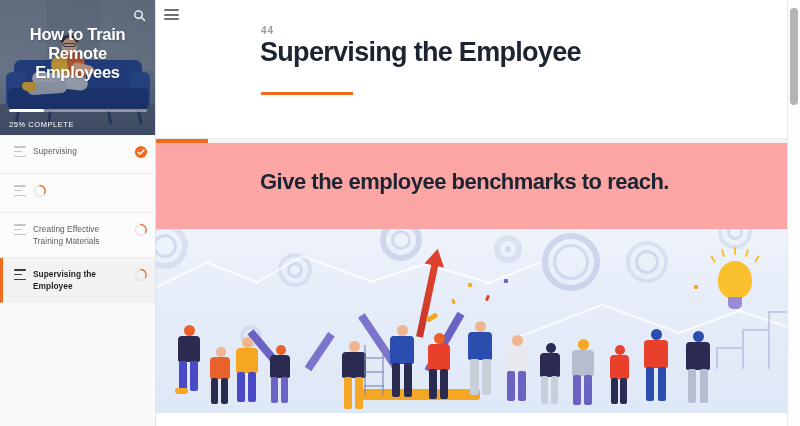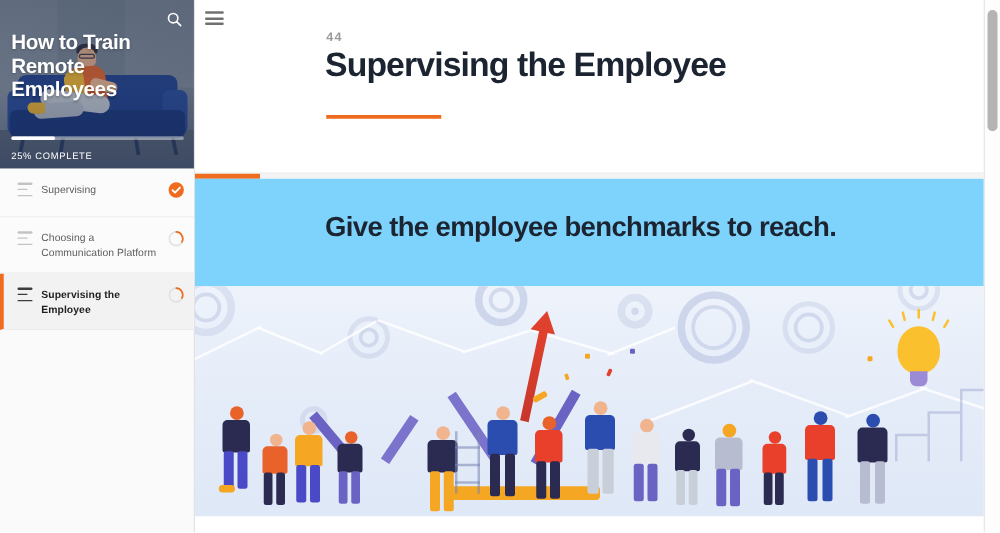--- a/index.html
+++ b/index.html
@@ -27,20 +27,21 @@
     overflow: hidden;
   }
 
   
   #hero {
     position: relative;
     width: 156px;
     height: 135px;
     overflow: hidden;
     background: #6d7f93;
+    text-align: center;
   }
   .hero-art { position: absolute; inset: 0; }
   .hero-wall {
     position: absolute; left: 0; top: 0; width: 156px; height: 104px;
     background: linear-gradient(160deg,#8491a3 0%,#7a8799 45%,#6e7b8d 100%);
   }
   .hero-wall-panel {
     position: absolute; background: rgba(255,255,255,0.07);
   }
   .hero-floor {
@@ -235,21 +236,21 @@
 
   #tabs-bar {
     position:relative; height:4px; background:#f3f3f3; width:100%;
   }
   #tab-progress {
     height:4px; background:#ef6c1f;
   }
 
   #section {
     position:relative;
-    background:#7dd3fc;
+    background:#fca5a5;
     height:86px;
   }
   #section-heading {
     position:absolute; left:104px; top:24px; right:48px;
     font-size:22px; font-weight:bold; color:#1b2430;
     line-height:1.33; letter-spacing:-0.5px;
   }
 
   
   #illustration {
@@ -399,29 +400,42 @@
           </svg>
         </span>
       </div>
 
       <div class="nav-item">
         <span class="nav-lines">
             <i></i>
             <i></i>
             <i></i>
           </span>
-        <span class="nav-label">Choosing a Communication Platform</span>
         <span class="nav-status">
           <svg width="14" height="14" viewBox="0 0 16 16">
             <circle cx="8" cy="8" r="6.3" stroke="#e2e2e2" stroke-width="1.5" fill="none"></circle>
             <path d="M8 1.7 A6.3 6.3 0 0 1 13.2 10.9" stroke="#ef6c1f" stroke-width="1.5" fill="none" stroke-linecap="round"></path>
           </svg>
         </span>
       </div>
 
+      <div class="nav-item">
+        <span class="nav-lines">
+            <i></i>
+            <i></i>
+            <i></i>
+          </span>
+        <span class="nav-label">Creating Effective Training Materials</span>
+        <span class="nav-status">
+          <svg width="14" height="14" viewBox="0 0 16 16">
+            <circle cx="8" cy="8" r="6.3" stroke="#e2e2e2" stroke-width="1.5" fill="none"></circle>
+            <path d="M8 1.7 A6.3 6.3 0 0 1 13.2 10.9" stroke="#ef6c1f" stroke-width="1.5" fill="none" stroke-linecap="round"></path>
+          </svg>
+        </span>
+      </div>
 
       <div class="nav-item active">
         <span class="nav-lines">
             <i></i>
             <i></i>
             <i></i>
           </span>
         <span class="nav-label">Supervising the Employee</span>
         <span class="nav-status">
           <svg width="14" height="14" viewBox="0 0 16 16">

